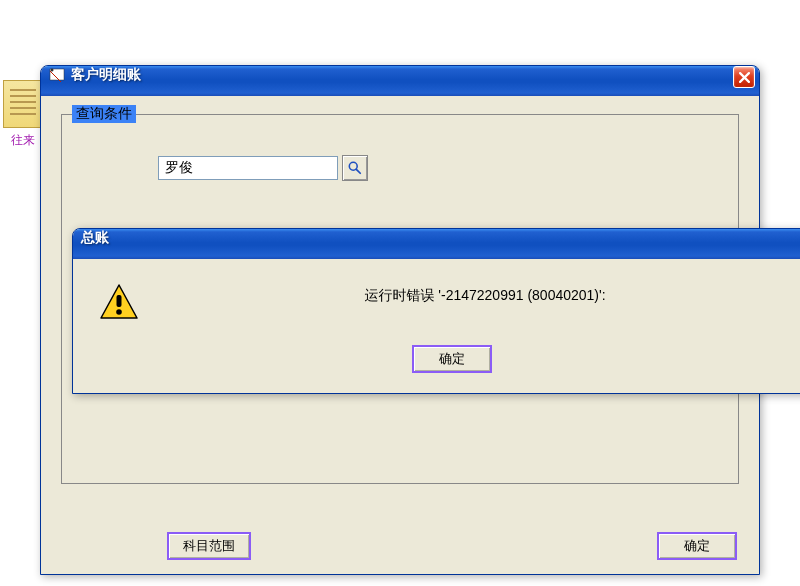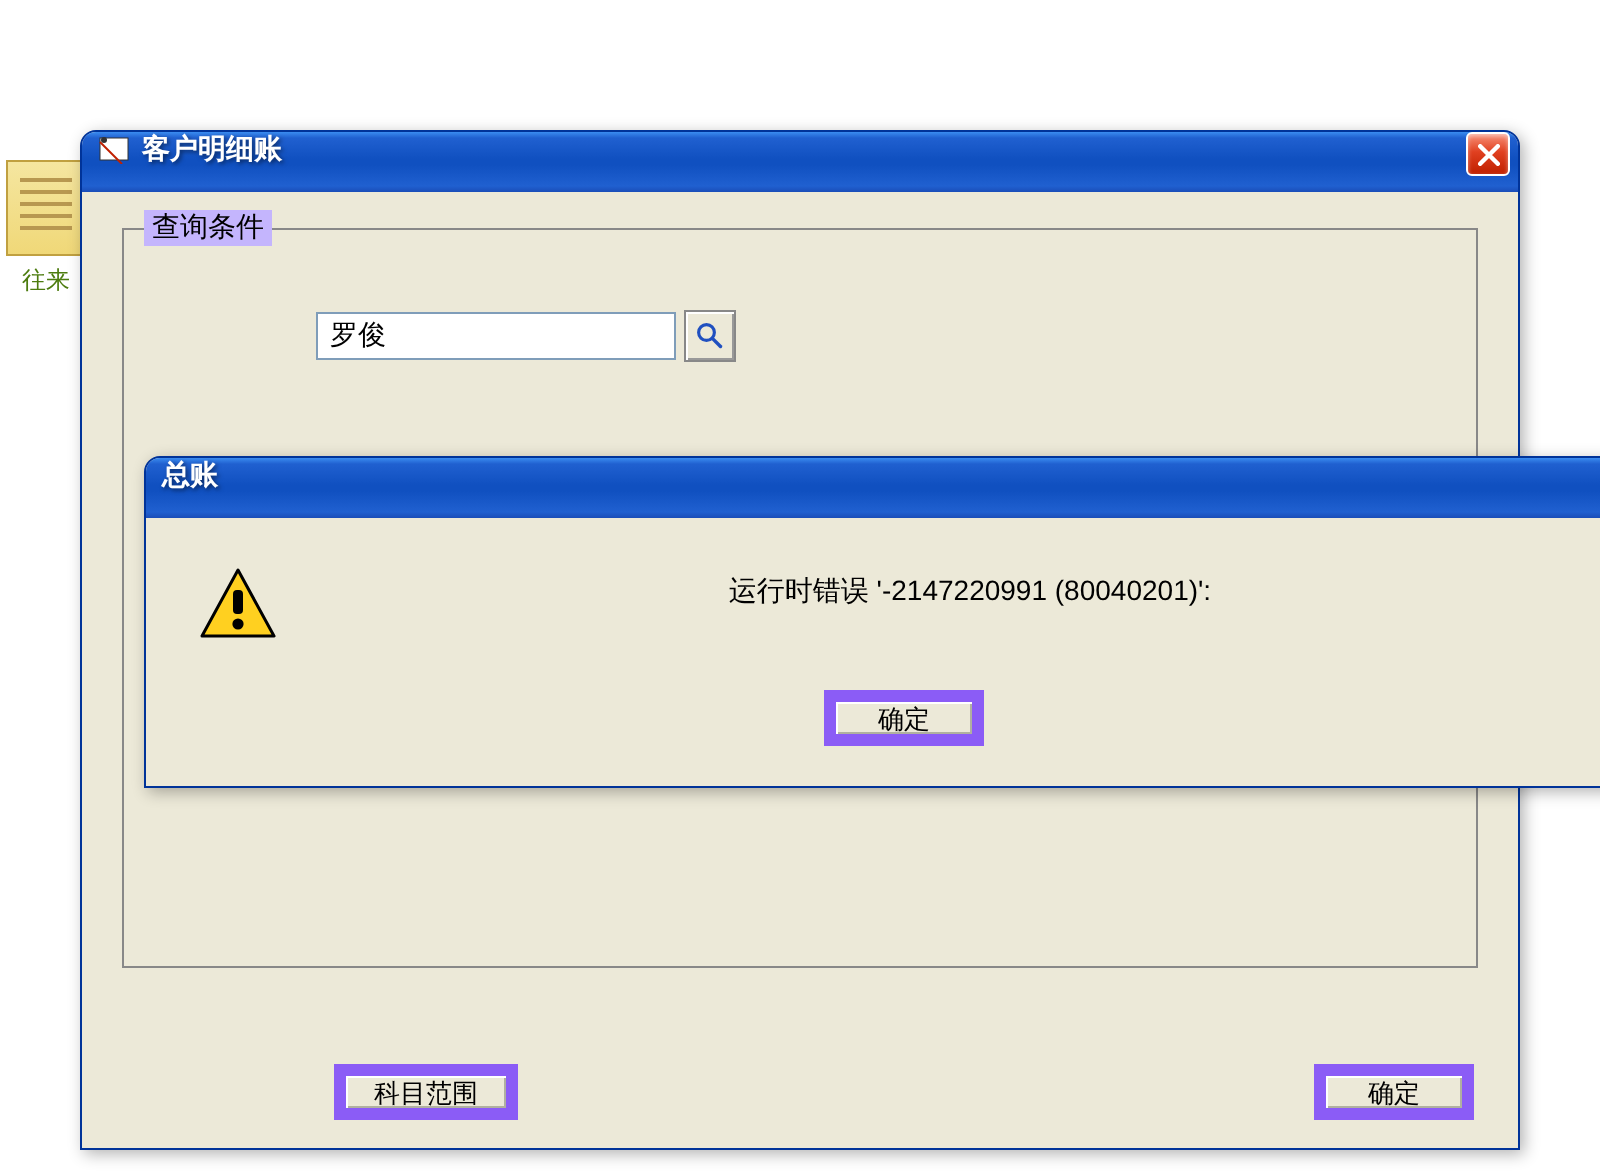--- a/index.html
+++ b/index.html
@@ -36,21 +36,21 @@
       content: "";
       position: absolute;
       left: 6px;
       top: 8px;
       right: 6px;
       height: 2px;
       background: #b89850;
       box-shadow: 0 6px 0 #b89850, 0 12px 0 #b89850, 0 18px 0 #b89850, 0 24px 0 #b89850;
     }
     .desktop-icon-label {
-      color: #4d7c0f;
+      color: #a21caf;
       font-size: 12px;
     }
     .window {
       position: absolute;
       background: #ece9d8;
       border: 1px solid #003399;
       border-radius: 8px 8px 0 0;
       box-shadow: 2px 2px 8px rgba(0,0,0,0.3);
     }
     .titlebar {
@@ -107,21 +107,21 @@
       border: 1px solid #888;
       margin: 8px 10px 0 10px;
       padding: 40px 16px 30px 16px;
       position: relative;
       height: 370px;
     }
     .groupbox-label {
       position: absolute;
       top: -10px;
       left: 10px;
-      background: #c4b5fd;
+      background: #3b82f6;
       padding: 0 4px;
       font-size: 14px;
     }
     .search-row {
       display: flex;
       align-items: center;
       margin-left: 80px;
       gap: 4px;
     }
     .text-input {
@@ -160,21 +160,21 @@
     }
     .button-row .left-btn {
       margin-right: auto;
       margin-left: 104px;
     }
     .xp-button {
       min-width: 80px;
       height: 28px;
       padding: 0 14px;
       background: #ece9d8;
-      border: 6px solid #8b5cf6;
+      border: 2px solid #8b5cf6;
       cursor: pointer;
       font-size: 13px;
       font-family: inherit;
       box-shadow: inset 1px 1px 0 #fff, inset -1px -1px 0 #b0b0a0;
     }
     .error-dialog {
       left: 72px;
       top: 228px;
       width: 760px;
       border-color: #003399;

